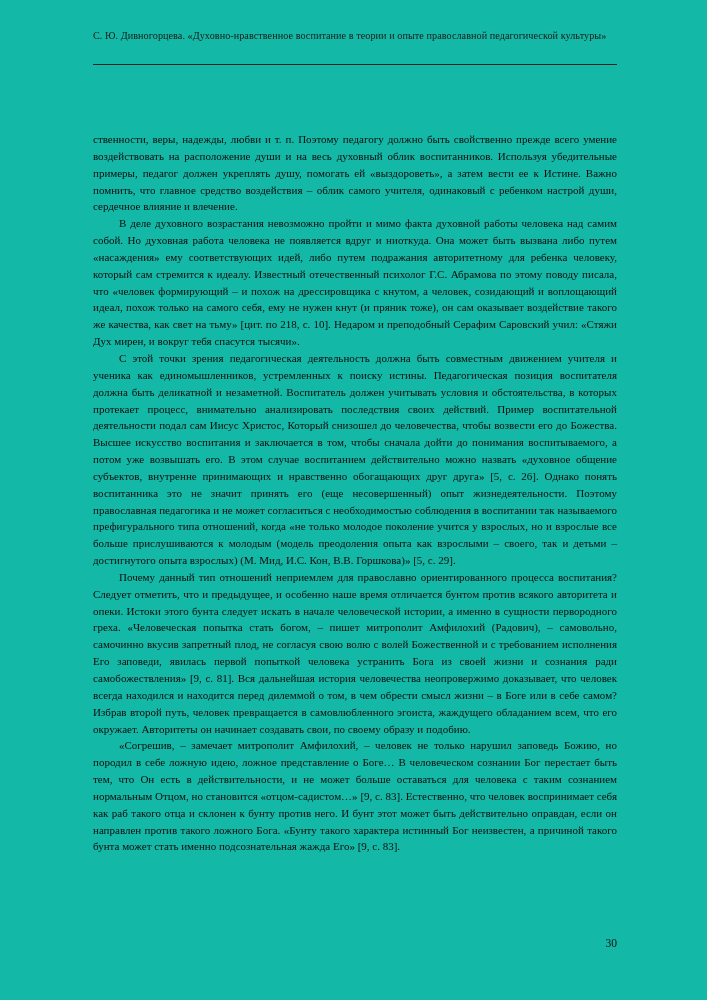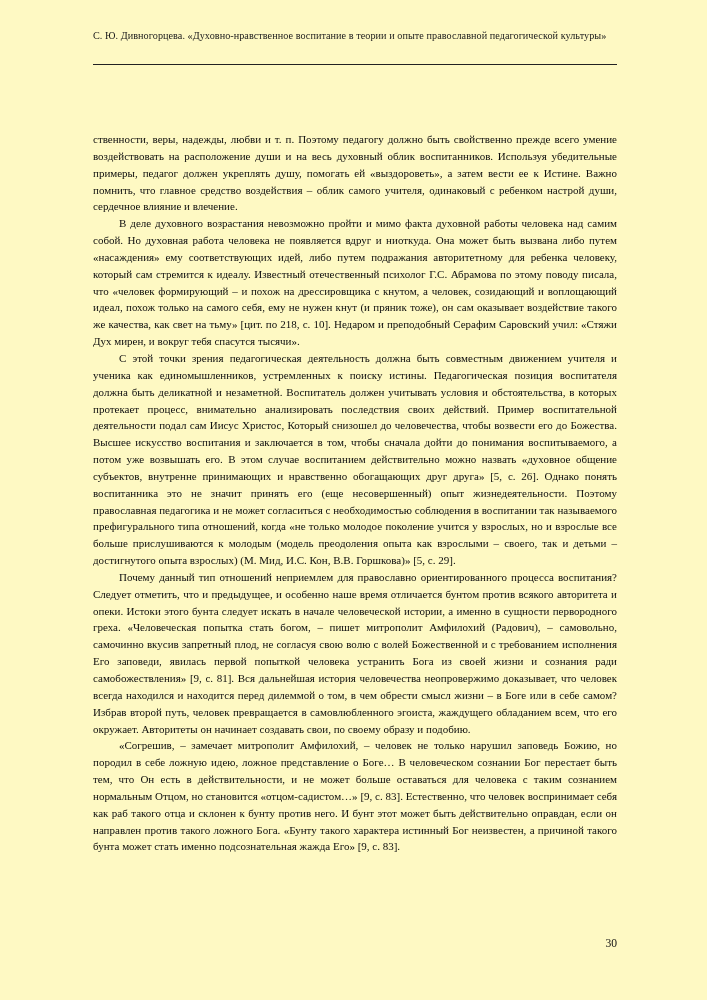--- a/index.html
+++ b/index.html
@@ -4,21 +4,21 @@
 <style>
   html, body {
     margin: 0;
     padding: 0;
     background: #ffffff;
   }
   .page {
     position: relative;
     width: 707px;
     height: 1000px;
-    background: #fef9c3;
+    background: #14b8a6;
     box-sizing: border-box;
     font-family: "Liberation Serif", "DejaVu Serif", serif;
     color: #111111;
     overflow: hidden;
   }
   .running-head {
     position: absolute;
     left: 93px;
     top: 28px;
     width: 524px;

